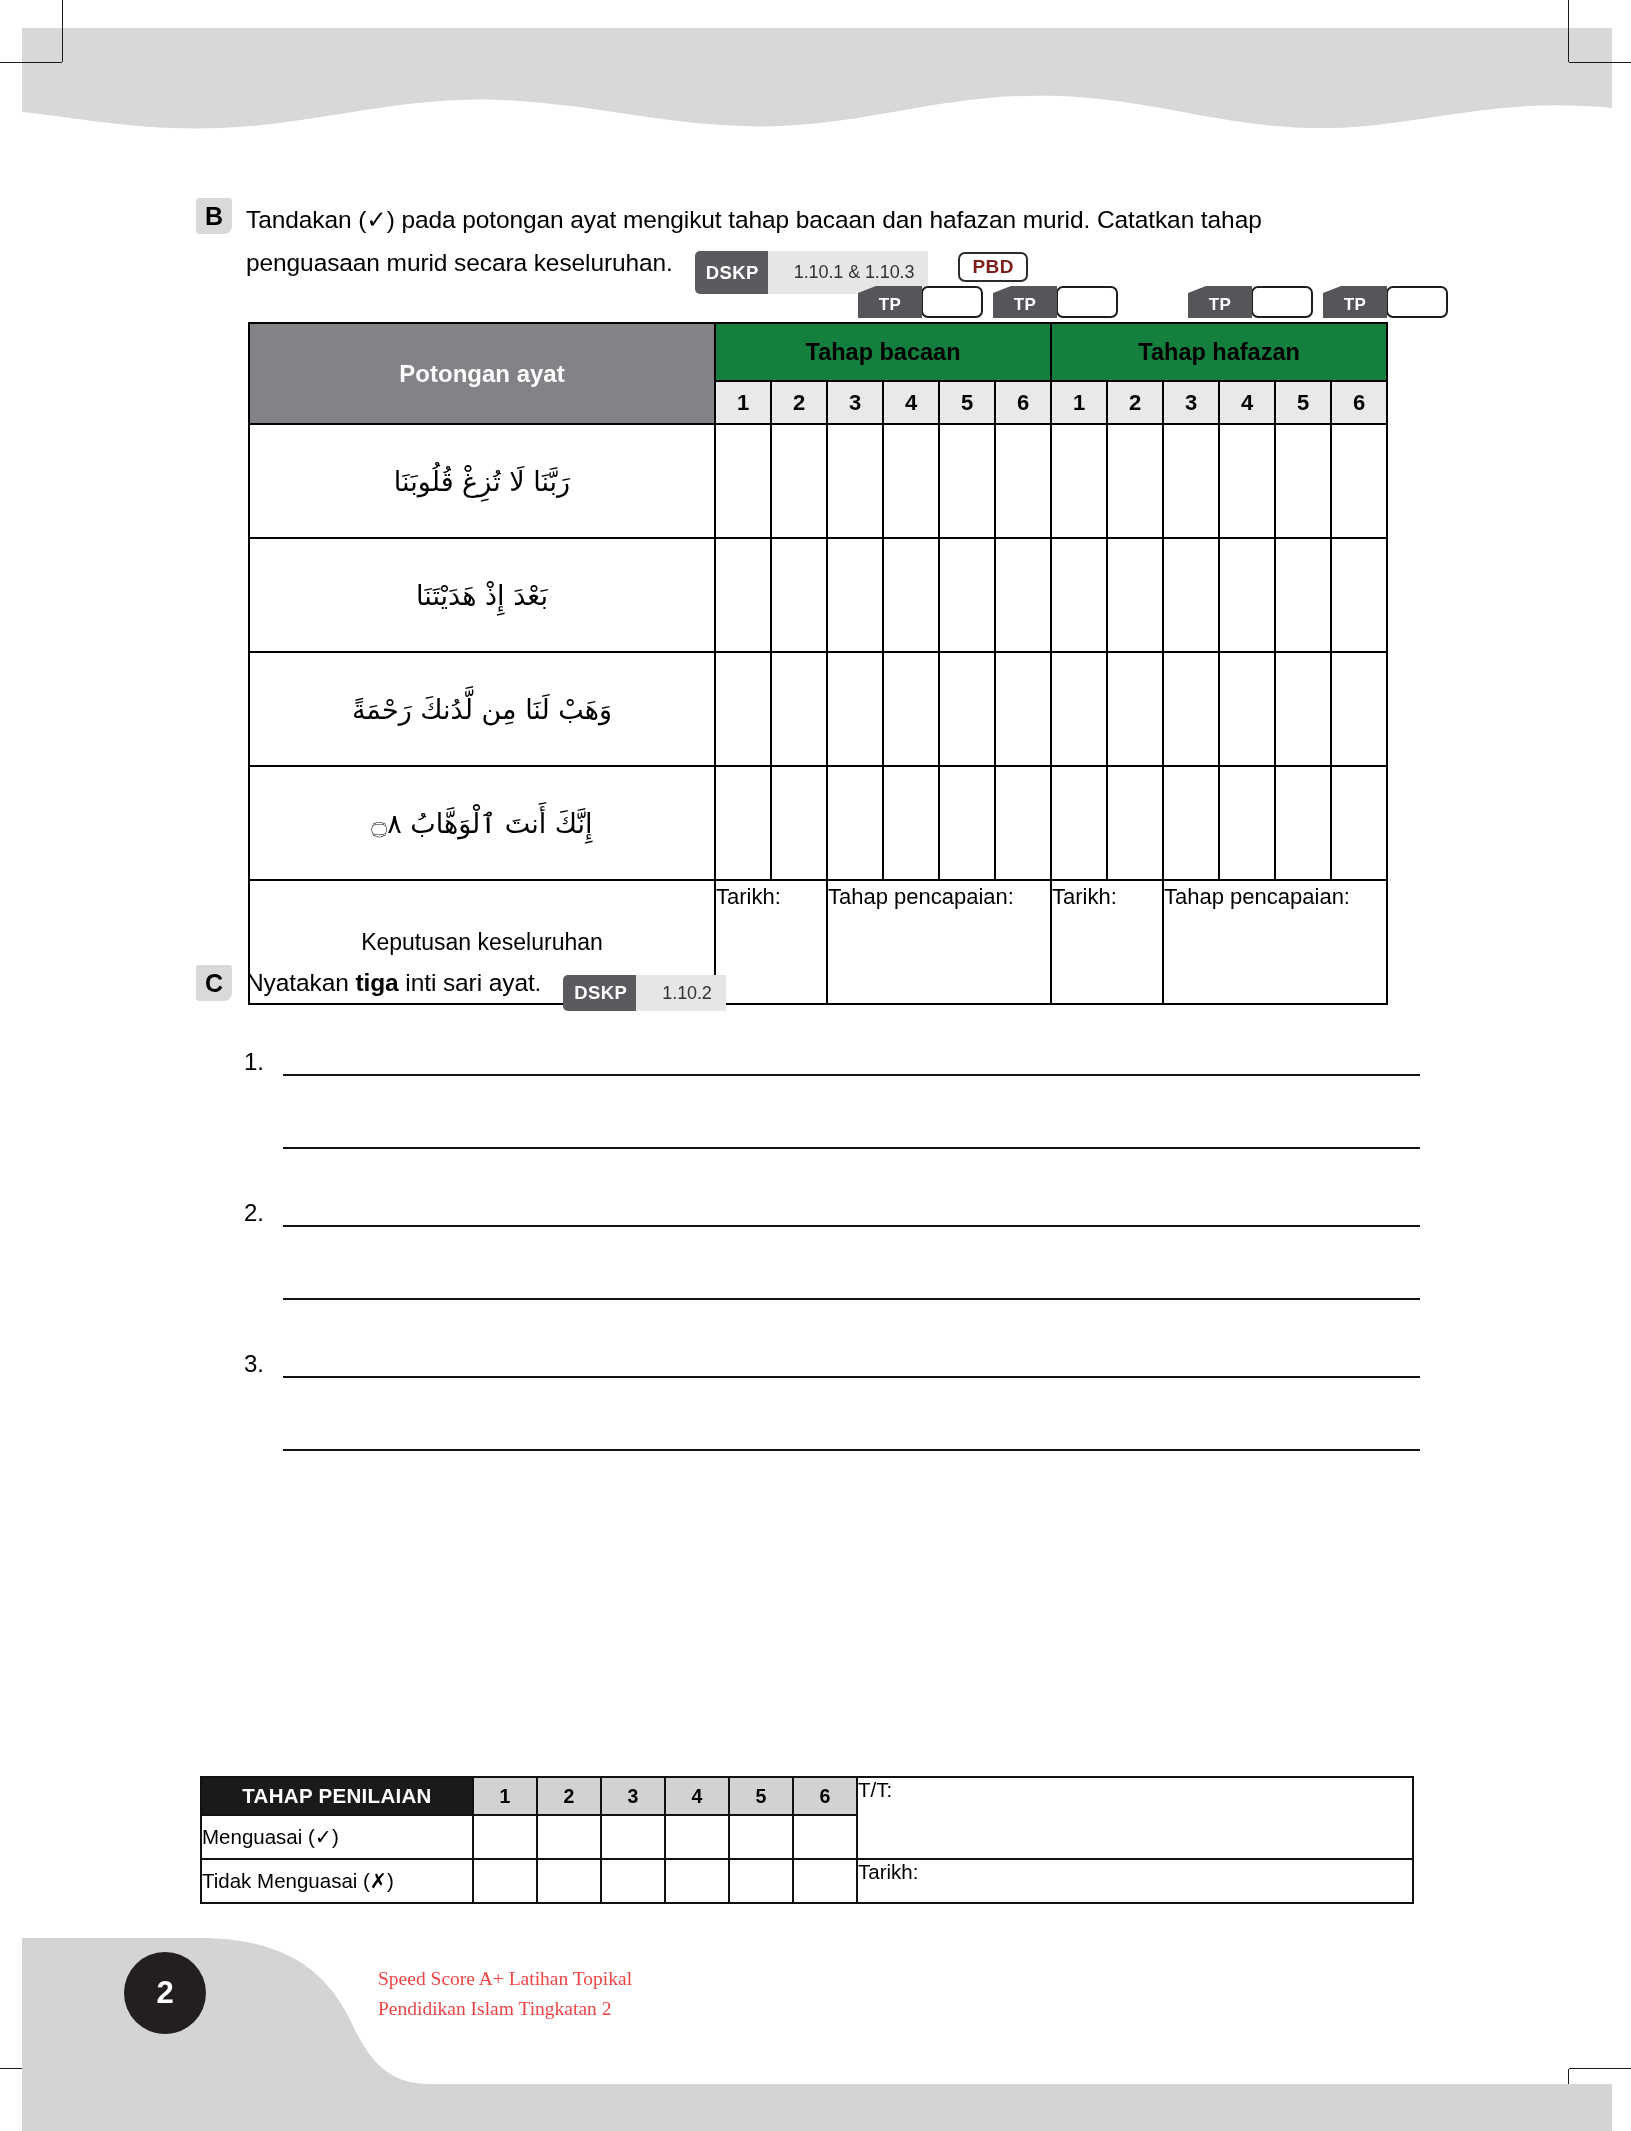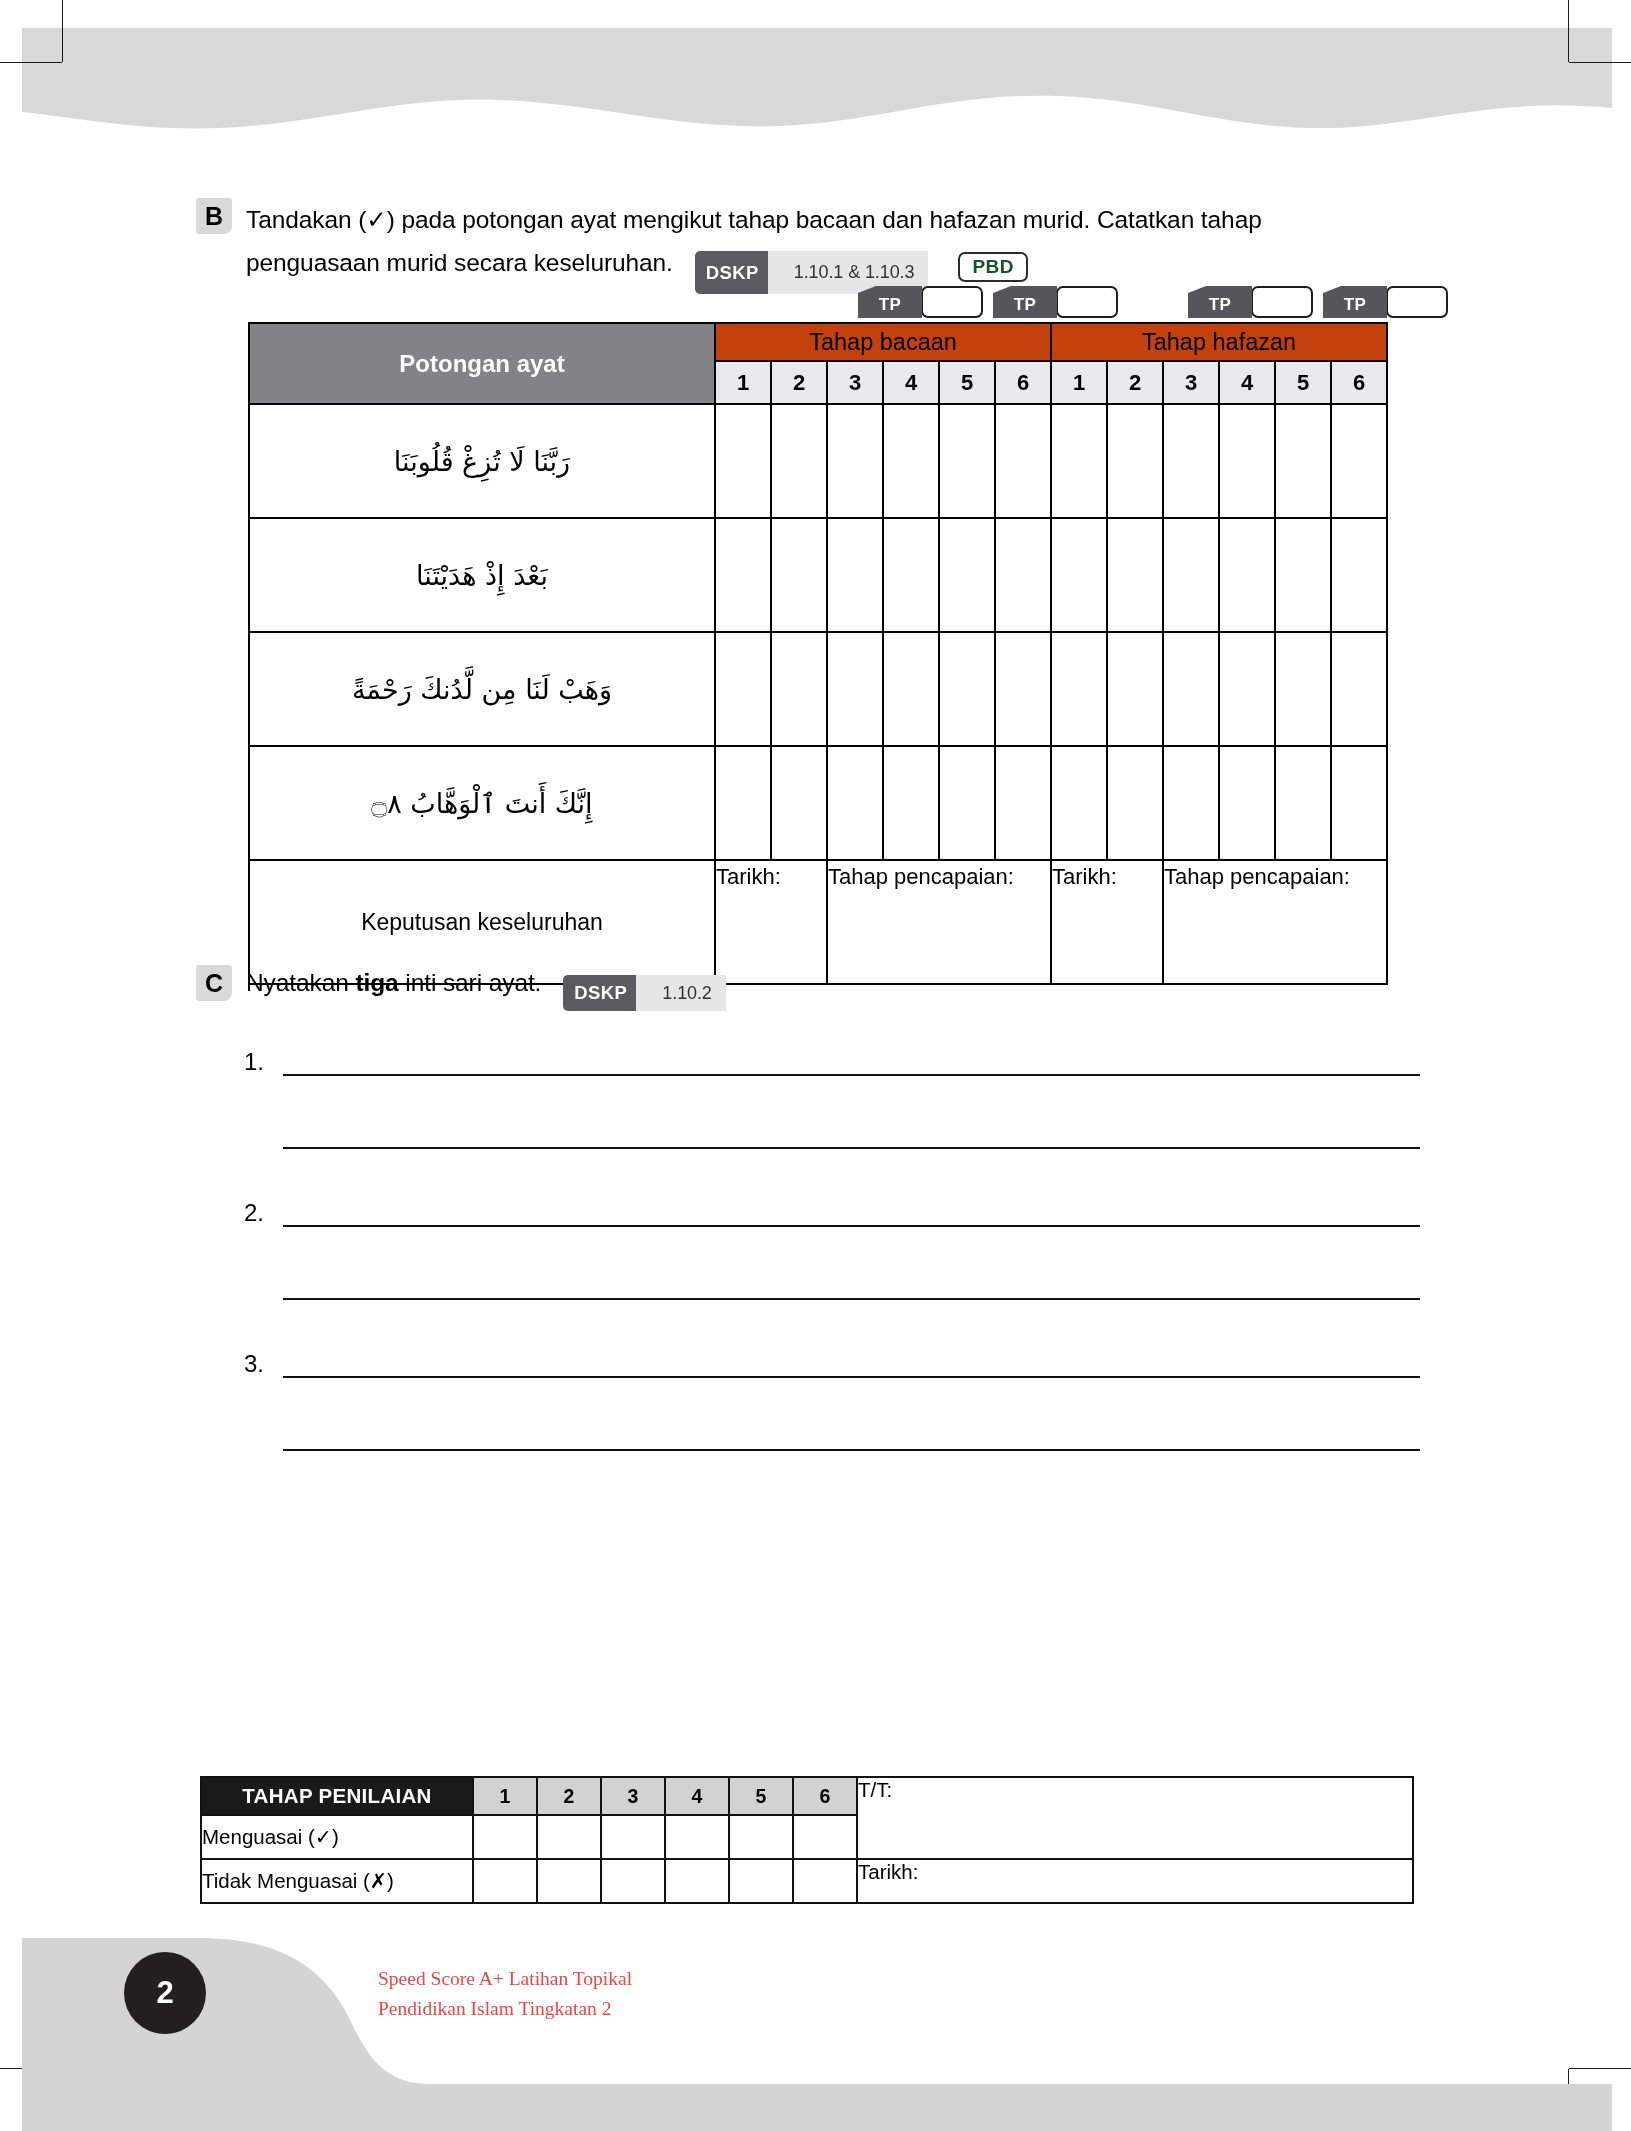--- a/index.html
+++ b/index.html
@@ -61,21 +61,21 @@
     padding: 0 14px 0 4px; margin-left: -22px; padding-left: 26px;
   }
   .dskp-cap {
     width: 18px; background: #6a6a6e;
     border-radius: 0 14px 14px 0;
   }
   .pbd {
     display: inline-flex; align-items: center; justify-content: center;
     height: 30px; min-width: 58px; padding: 0 12px;
     border: 2.5px solid #2b2b2b; border-radius: 7px;
-    background: #fff; color: #14532d;
+    background: #fff; color: #7f1d1d;
     font-size: 19px; font-weight: bold; letter-spacing: 0.5px;
     margin-left: 10px; position: relative; top: 2px;
   }
 
   
   .tp-row { position: absolute; display: flex; align-items: center; }
   .tp-unit { display: flex; align-items: stretch; height: 32px; margin-right: 10px; }
   .tp-tag {
     background: #55555a; color: #fff;
     font-size: 17px; font-weight: bold; letter-spacing: .5px;
@@ -89,22 +89,22 @@
   }
 
   
   .tbl { position: absolute; border-collapse: collapse; table-layout: fixed; }
   .tbl td, .tbl th { border: 2.2px solid #000; padding: 0; }
   .th-ayat {
     background: #828287; color: #fff;
     font-size: 24px; font-weight: bold; text-align: center;
   }
   .th-group {
-    background: #c2410c; color: #000;
-    font-size: 23.5px; font-weight: normal; text-align: center; height: 38px;
+    background: #15803d; color: #000;
+    font-size: 23.5px; font-weight: bold; text-align: center; height: 58px;
   }
   .th-num {
     background: #e9e9eb; color: #000;
     font-size: 22px; font-weight: bold; text-align: center; height: 43px;
   }
   .ayat-cell {
     height: 114px; text-align: center; vertical-align: middle;
     font-family: "DejaVu Sans", sans-serif;
     font-size: 27px; direction: rtl;
   }

